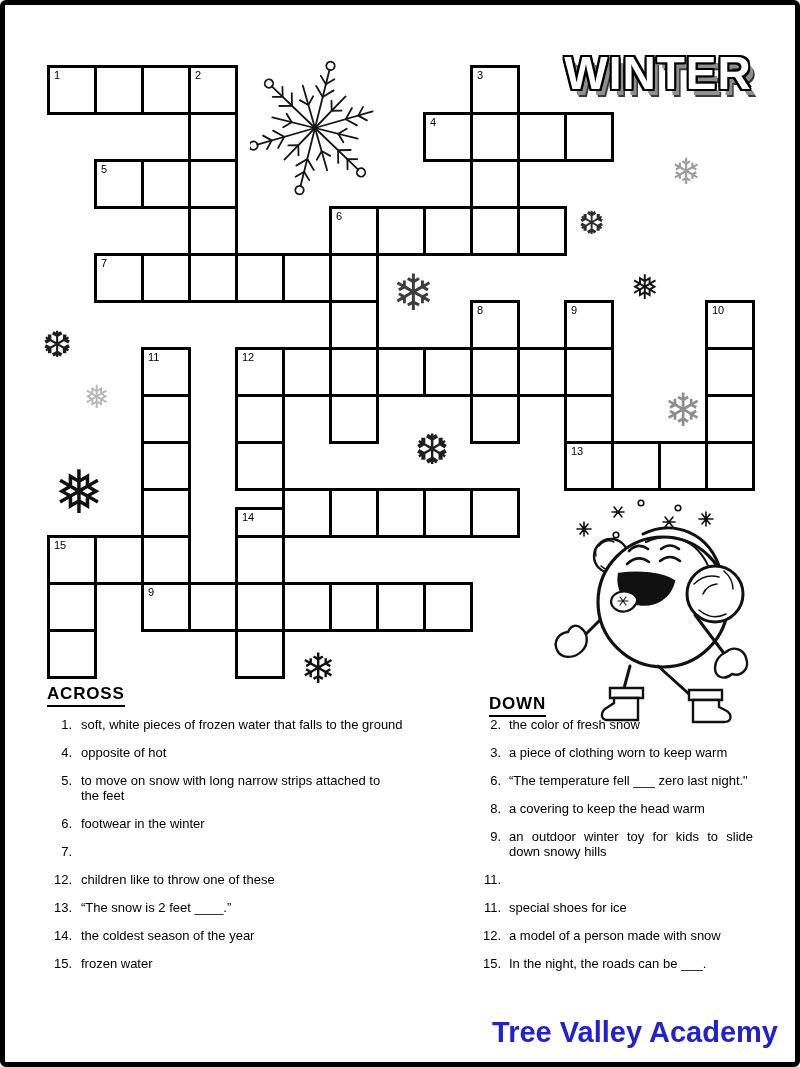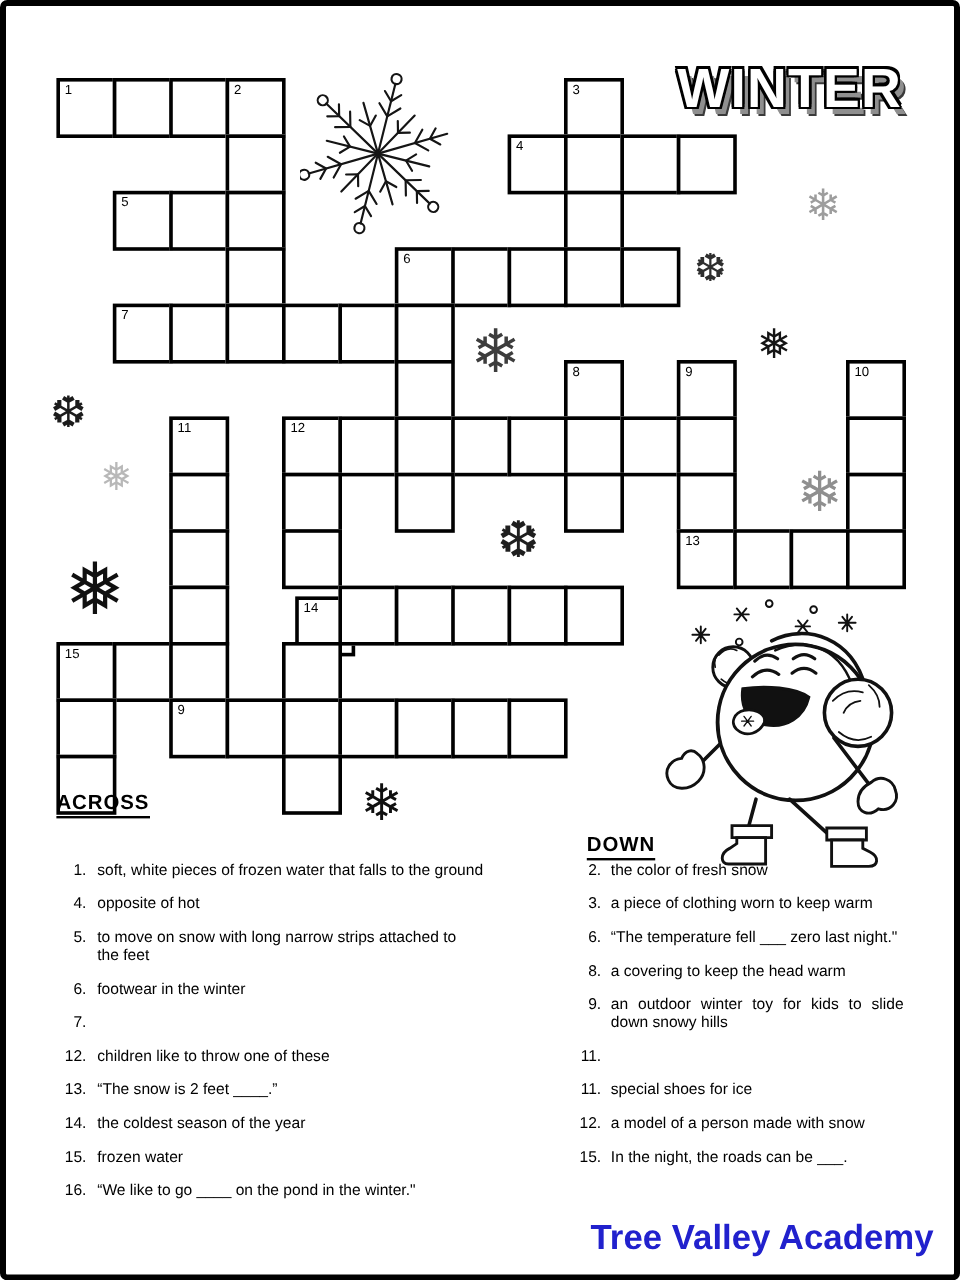--- a/index.html
+++ b/index.html
@@ -131,21 +131,21 @@
     <div class="cell" style="left: 658px; top: 329px;"></div>
     <div class="cell" style="left: 94px; top: 376px;"></div>
     <div class="cell" style="left: 188px; top: 376px;"></div>
     <div class="cell" style="left: 517px; top: 376px;">
       <span class="cellnum">13</span>
     </div>
     <div class="cell" style="left: 564px; top: 376px;"></div>
     <div class="cell" style="left: 611px; top: 376px;"></div>
     <div class="cell" style="left: 658px; top: 376px;"></div>
     <div class="cell" style="left: 94px; top: 423px;"></div>
-    <div class="cell" style="left: 188px; top: 432px; margin-left: 11px;">
+    <div class="cell" style="left: 188px; top: 442px;">
       <span class="cellnum">14</span>
     </div>
     <div class="cell" style="left: 235px; top: 423px;"></div>
     <div class="cell" style="left: 282px; top: 423px;"></div>
     <div class="cell" style="left: 329px; top: 423px;"></div>
     <div class="cell" style="left: 376px; top: 423px;"></div>
     <div class="cell" style="left: 423px; top: 423px;"></div>
     <div class="cell" style="left: 0px; top: 470px;">
       <span class="cellnum">15</span>
     </div>
@@ -298,21 +298,21 @@
   <g fill="#fff" stroke-width="2.4">
     <path d="M67,194 h33 v10 h-33 z"></path>
     <path d="M71,204 L95,204 L95,226 L64,226 C57,226 57,217 65,213 L71,209 Z"></path>
   </g>
   <g fill="#fff" stroke-width="2.4">
     <path d="M146,196 h33 v10 h-33 z"></path>
     <path d="M150,206 L176,206 L176,213 L182,216 C190,220 189,228 181,228 L150,228 Z"></path>
   </g>
 </svg>
 
-<div class="clue-head" style="left:47px;top:659px">ACROSS</div>
+<div class="clue-head" style="left:47px;top:684px">ACROSS</div>
 <div id="across-list" class="clue-col">
     <div class="clue">
       <span class="num">1.</span>
       <span class="txt">soft, white pieces of frozen water that falls to the ground</span>
     </div>
     <div class="clue">
       <span class="num">4.</span>
       <span class="txt">opposite of hot</span>
     </div>
     <div class="clue">
@@ -336,24 +336,20 @@
       <span class="txt">“The snow is 2 feet ____.”</span>
     </div>
     <div class="clue">
       <span class="num">14.</span>
       <span class="txt">the coldest season of the year</span>
     </div>
     <div class="clue">
       <span class="num">15.</span>
       <span class="txt">frozen water</span>
     </div>
-    <div class="clue">
-      <span class="num">16.</span>
-      <span class="txt">“We like to go ____ on the pond in the winter."</span>
-    </div>
   </div>
 
 <div class="clue-head" style="left:489px;top:694px">DOWN</div>
 <div id="down-list" class="clue-col">
     <div class="clue">
       <span class="num">2.</span>
       <span class="txt">the color of fresh snow</span>
     </div>
     <div class="clue">
       <span class="num">3.</span>

